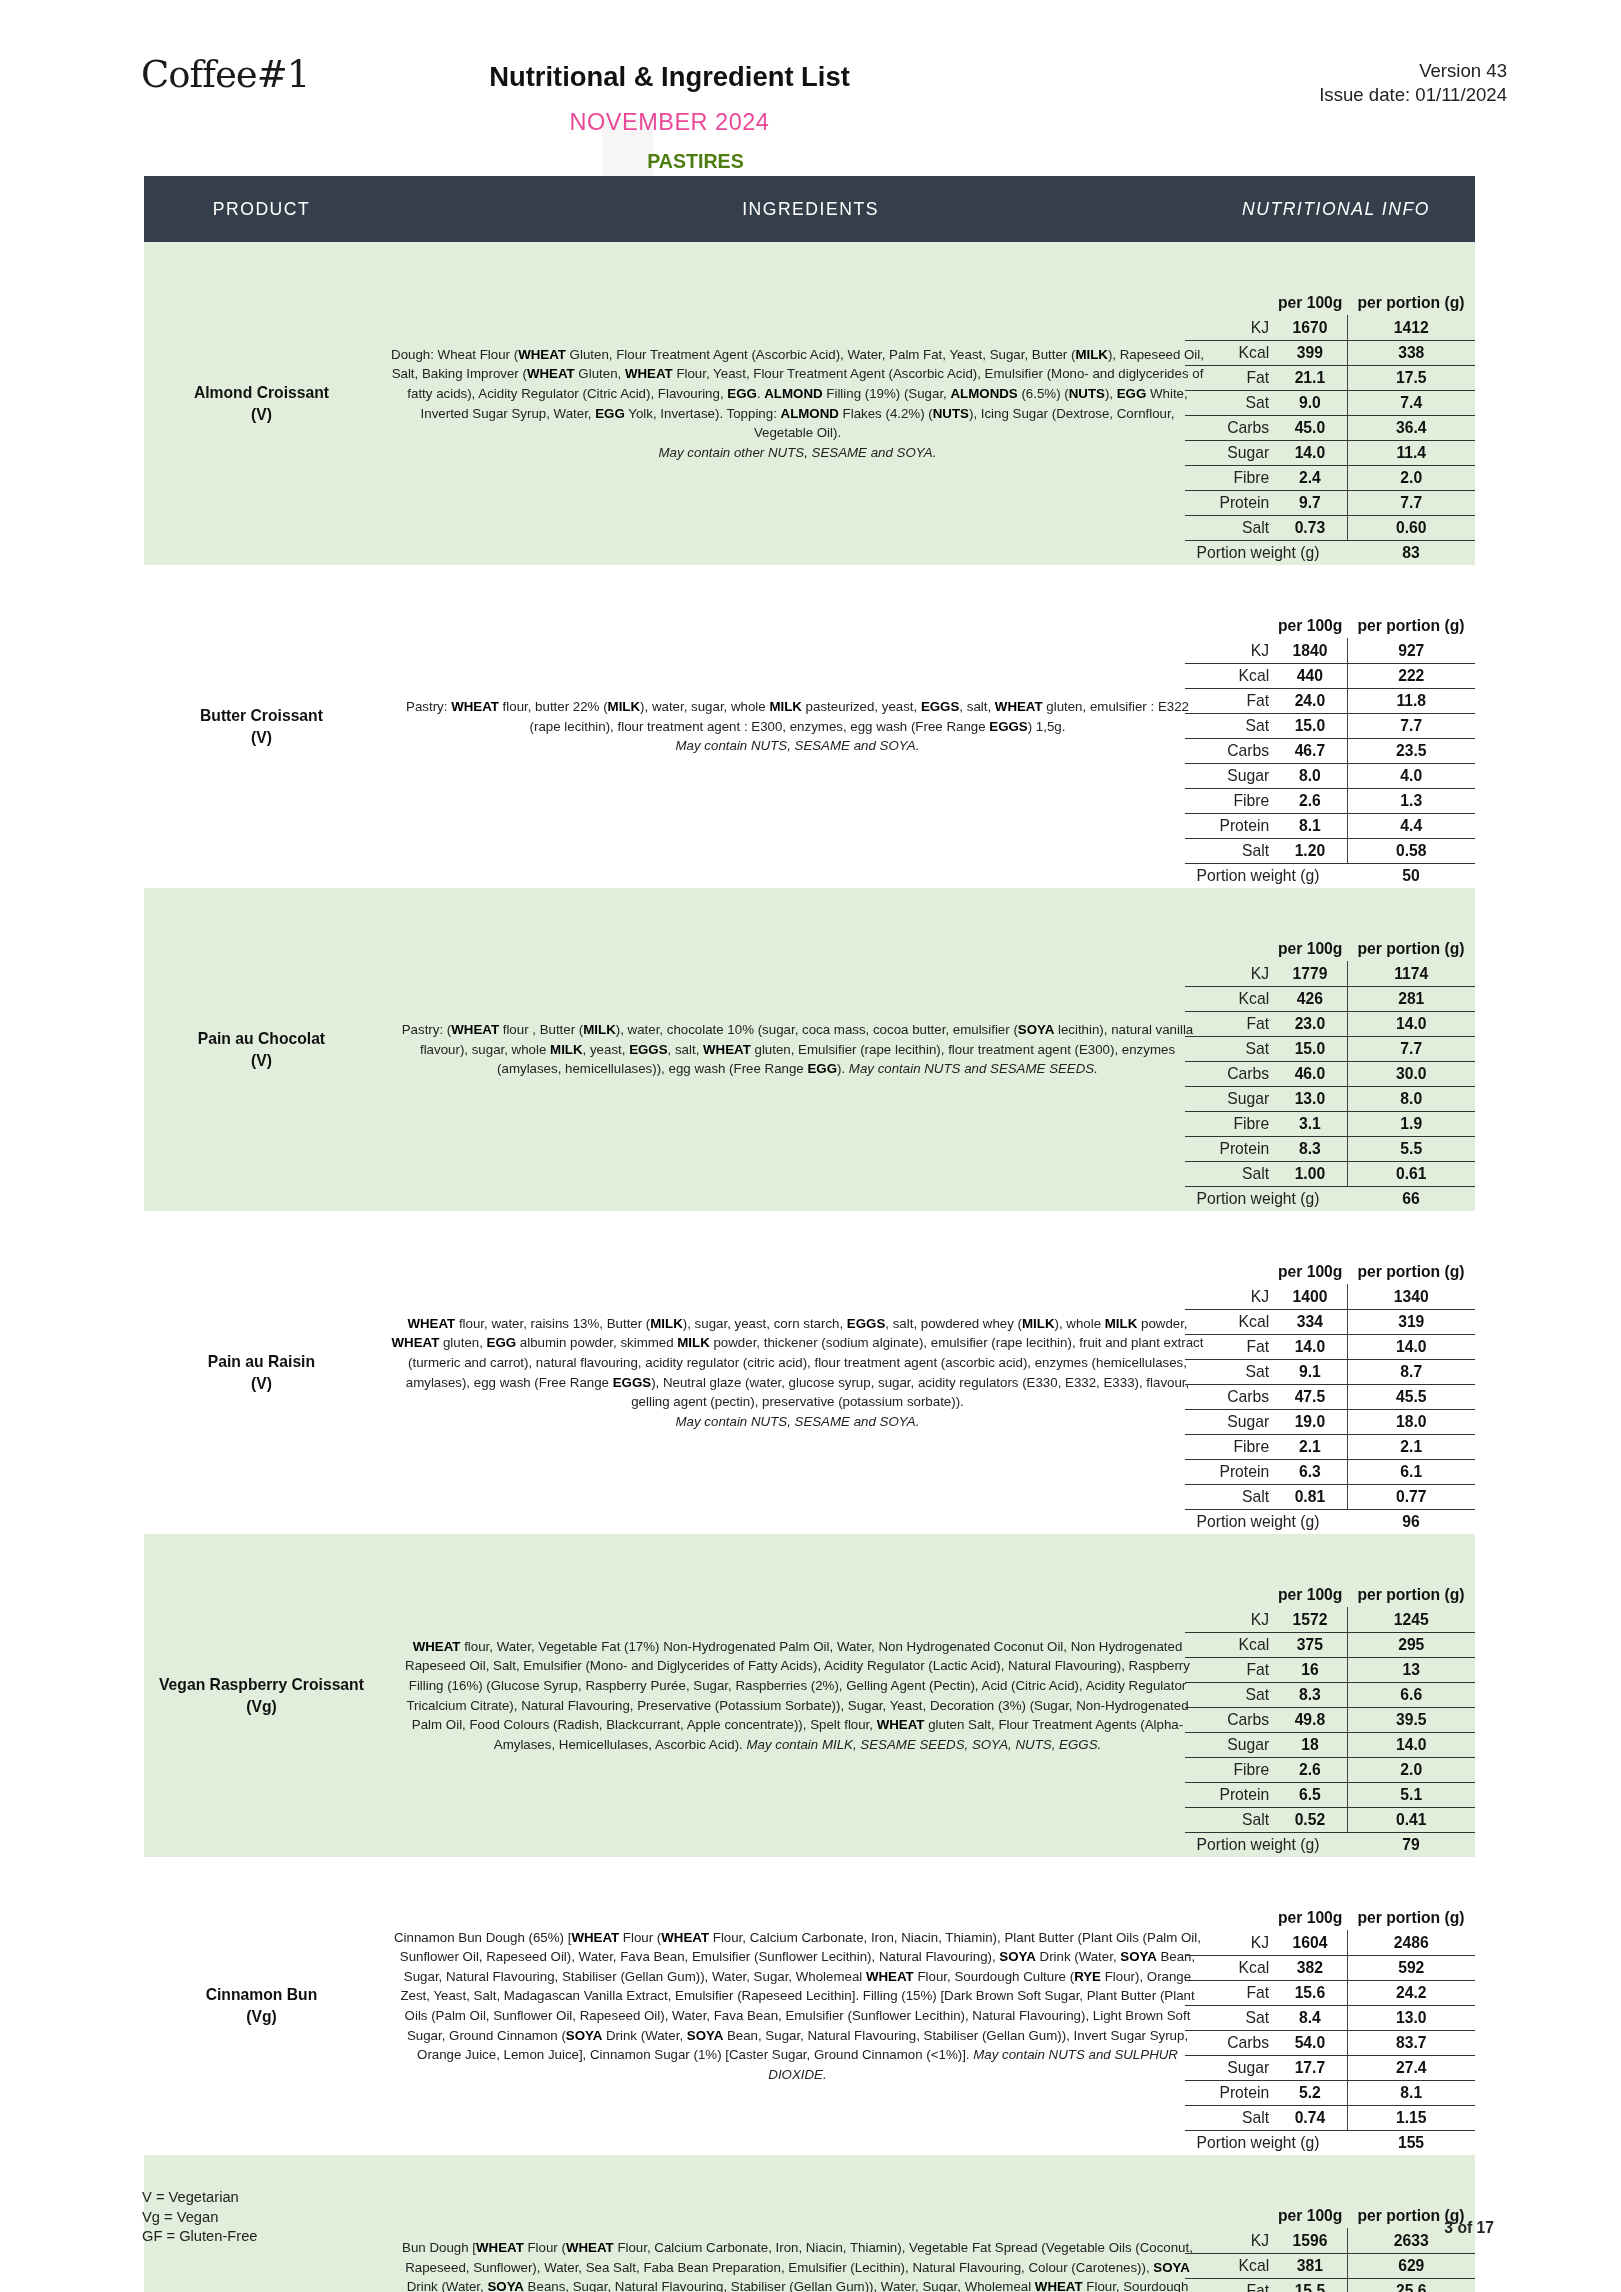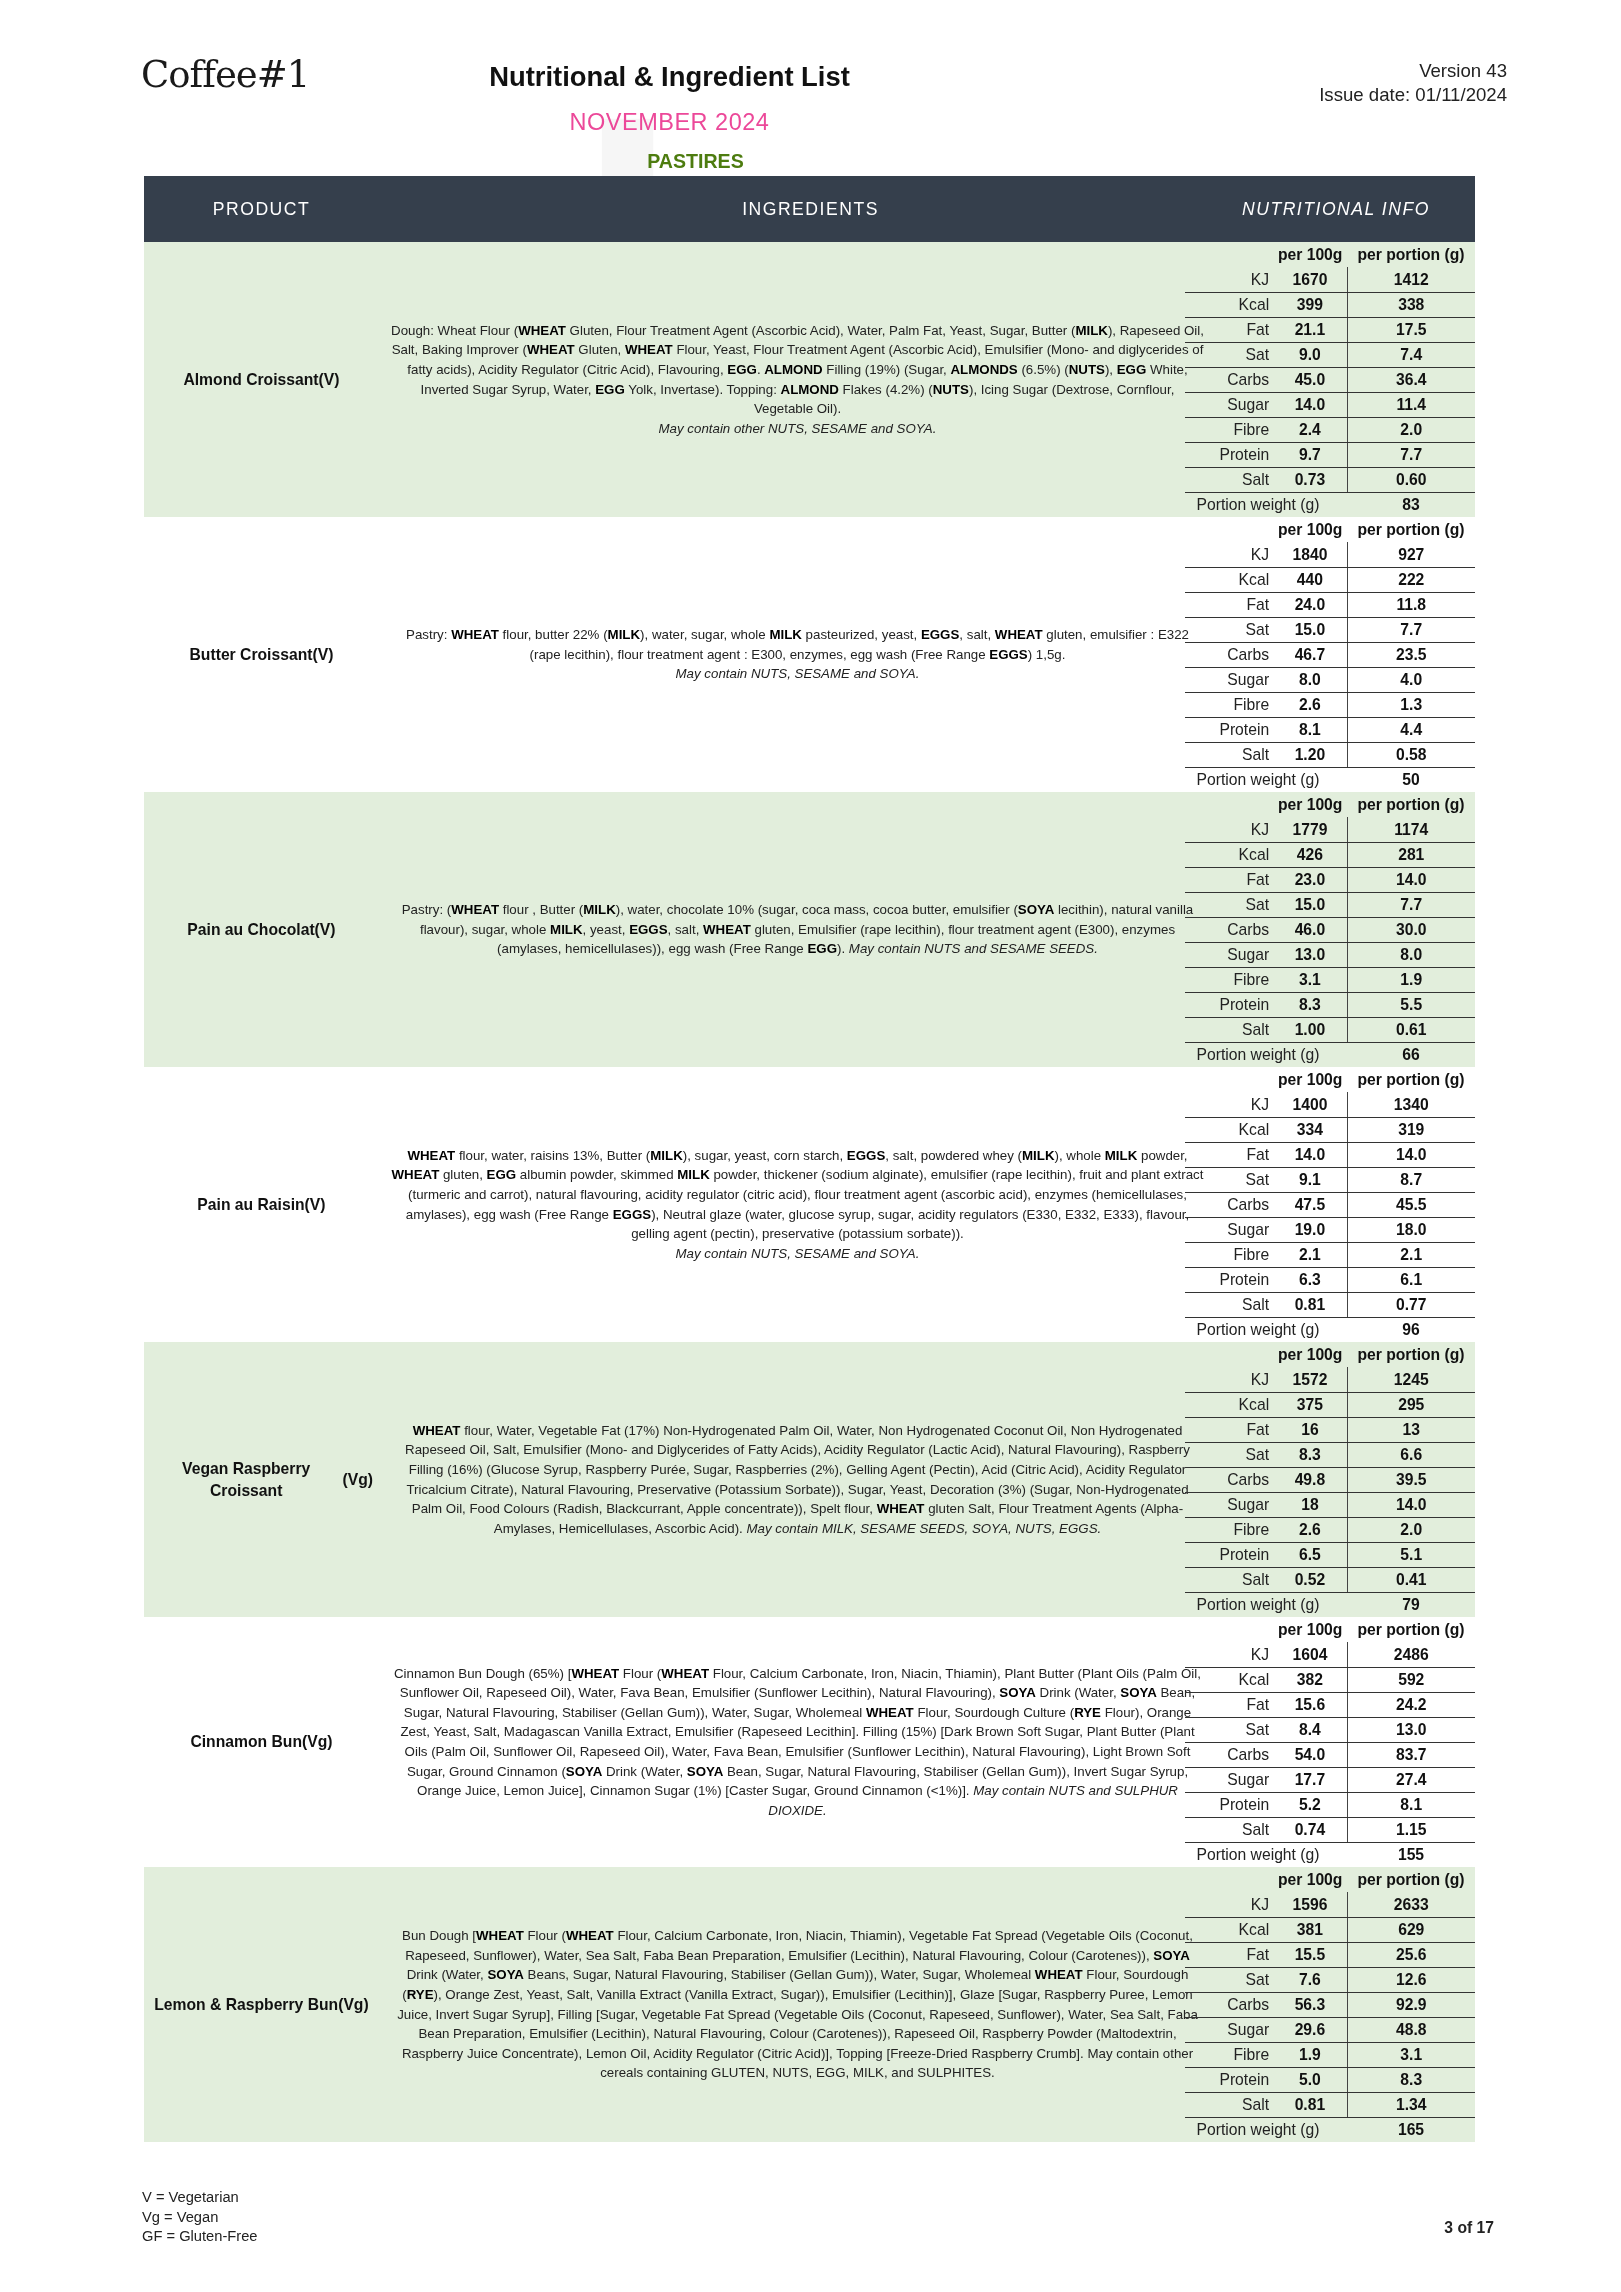--- a/index.html
+++ b/index.html
@@ -15,28 +15,28 @@
 
   .table-wrap { position: absolute; left: 144px; top: 176px; width: 1331px; }
   .thead { display: flex; background: #353f4c; color: #fff; height: 66px; align-items: center; font-size: 17.6px; letter-spacing: 1.5px; }
   .thead .c-prod { width: 235px; text-align: center; }
   .thead .c-ing { width: 863px; text-align: center; }
   .thead .c-nut { width: 233px; text-align: left; font-style: italic; }
 
   .row { display: flex; width: 1331px; position: relative; }
   .row.green { background: #e2eedc; }
   .row.white { background: #ffffff; }
-  .cell-prod { width: 235px; display: flex; flex-direction: row; justify-content: center; align-items: center; text-align: center; font-weight: bold; font-size: 15.7px; line-height: 21.6px; padding: 0 5.9px; }
+  .cell-prod { width: 235px; display: flex; flex-direction: column; justify-content: center; align-items: center; text-align: center; font-weight: bold; font-size: 15.7px; line-height: 21.6px; padding: 0 5.9px; }
   .cell-ing { width: 814px; margin: 0 7.8px 0 11.8px; display: flex; align-items: center; justify-content: center; text-align: center; font-size: 13.3px; line-height: 19.6px; color: #222; }
   .cell-ing p { width: 100%; }
   .cell-ing b { color: #000; }
   .cell-ing i { color: #222; }
   .cell-nut { width: 263px; margin-left: auto; }
 
-  table.nut { border-collapse: collapse; width: 290px; font-size: 15.7px; margin-left: -27.4px; }
+  table.nut { border-collapse: collapse; width: 290px; font-size: 15.7px; margin-left: -27.4px; margin-top: 48px; }
   table.nut td, table.nut th { height: 25px; padding: 0; line-height: 23.5px; }
   table.nut th { font-weight: bold; text-align: center; }
   table.nut td.lbl { text-align: right; padding-right: 3.9px; width: 88px; color: #222; }
   table.nut td.v1 { text-align: center; font-weight: bold; width: 74px; }
   table.nut td.v2 { text-align: center; font-weight: bold; width: 127px; border-left: 1.5px solid #444; }
   table.nut tr.data td { border-bottom: 1.2px solid #333; }
   table.nut tr.data:last-of-type td { }
   table.nut td.pw { text-align: left; padding-left: 11.8px; color: #222; }
 
   .legend { position: absolute; left: 142px; top: 2188px; font-size: 14.7px; line-height: 19.6px; color: #222; }

